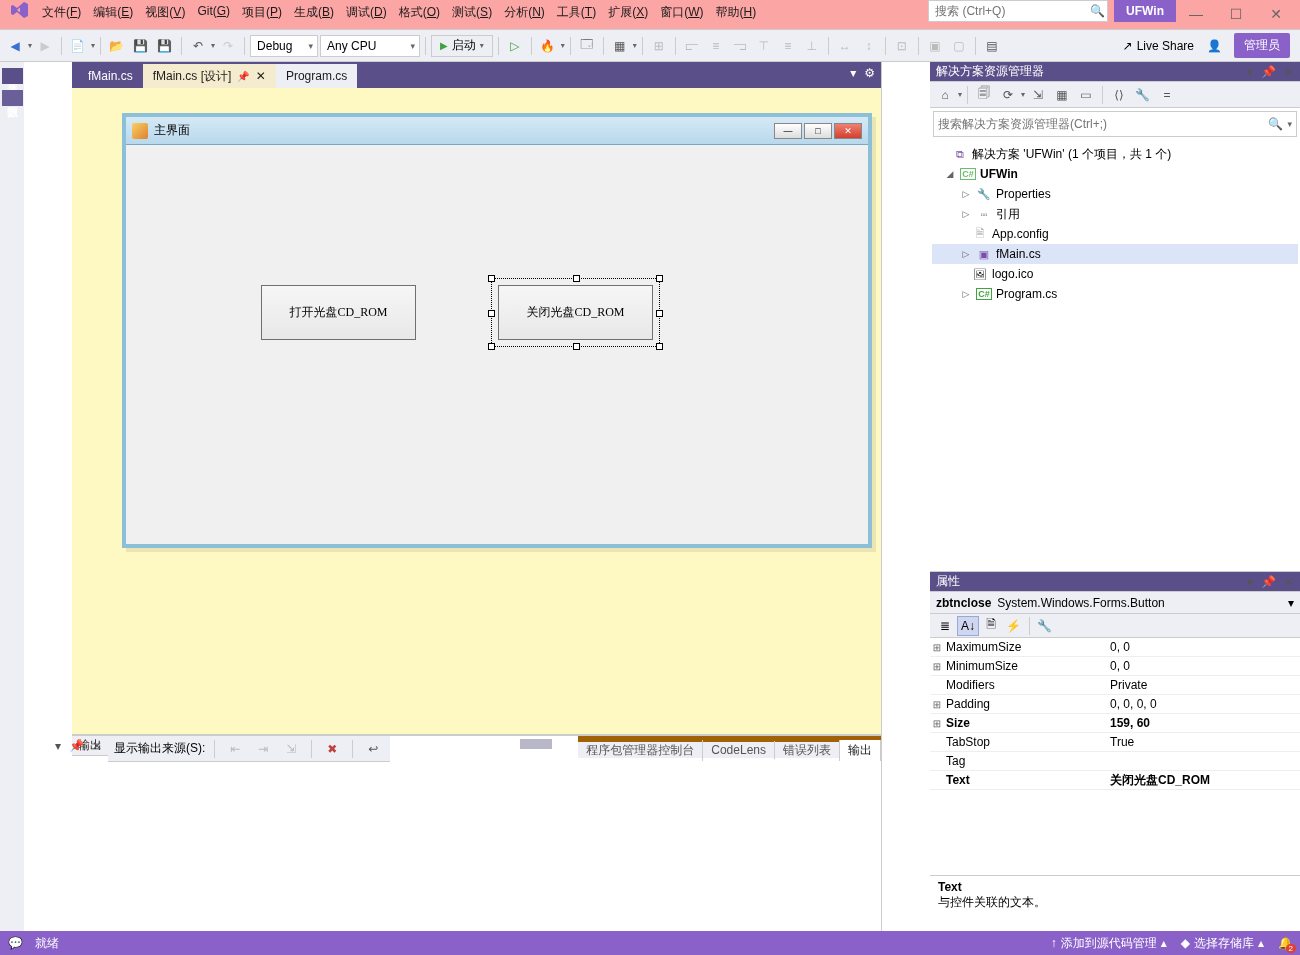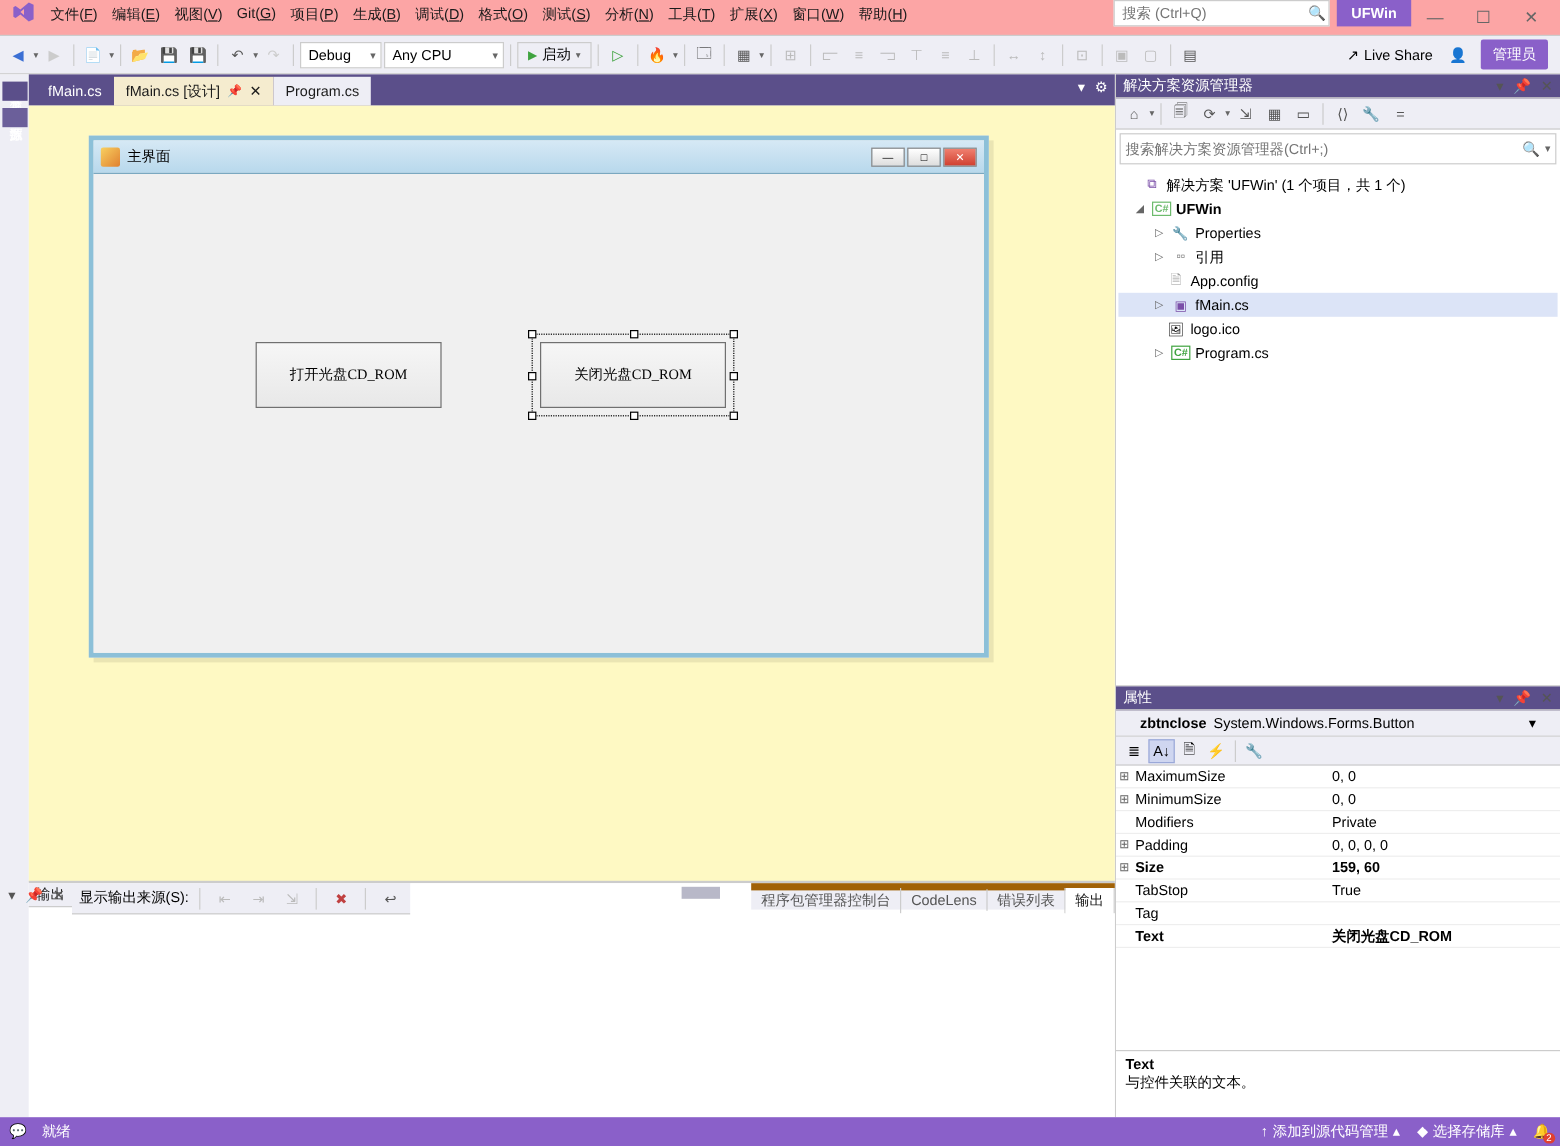--- a/index.html
+++ b/index.html
@@ -20,21 +20,21 @@
 .tb-btn { min-width:22px; height:22px; display:flex; align-items:center; justify-content:center; cursor:pointer; padding:0 2px; color:#555; }
 .tb-sep { width:1px; height:18px; background:#ccc; margin:0 3px; }
 .tb-combo { height:22px; border:1px solid #ccc; background:#fff; padding:0 18px 0 6px; position:relative; display:flex; align-items:center; cursor:pointer; }
 .tb-combo::after { content:"▾"; position:absolute; right:4px; font-size:9px; color:#666; }
 .tb-start { display:flex; align-items:center; gap:4px; padding:0 8px; height:22px; border:1px solid #ccc; cursor:pointer; }
 .tb-start .tri { color:#3fa33f; font-size:10px; }
 .live-share { margin-left:auto; display:flex; align-items:center; gap:4px; padding:0 8px; cursor:pointer; }
 .admin-btn { background:#8a60c9; color:#fff; padding:4px 10px; margin:0 6px; cursor:pointer; border-radius:2px; }
 
 
-.workspace { flex:1; display:flex; min-height:0; }
+.workspace { flex:1; display:flex; min-height:0;gap:48px; }
 
 
 .side-tabs { width:24px; background:#eeeef5; display:flex; flex-direction:column; align-items:center; padding-top:6px; gap:6px; }
 .side-label { writing-mode:vertical-rl; background:#5b4f8a; color:#fff; padding:8px 3px; font-size:11px; cursor:pointer; }
 
 
 .editor-col { flex:1; display:flex; flex-direction:column; min-width:0; border-right:1px solid #ccc; }
 .doc-tabs { height:26px; background:#5b4f8a; display:flex; align-items:end; padding-left:6px; position:relative; }
 .doc-tab { height:24px; padding:0 10px; display:flex; align-items:center; gap:6px; color:#fff; cursor:pointer; }
 .doc-tab.active { background:#f5eccf; color:#1b1b1b; }
@@ -84,21 +84,21 @@
 .tree-arrow { width:12px; text-align:center; color:#666; font-size:9px; }
 .tree-icon { width:16px; height:14px; display:flex; align-items:center; justify-content:center; font-size:11px; }
 .csharp-ic { border:1px solid #6dbb6d; color:#6dbb6d; font-size:9px; font-weight:700; padding:0 1px; }
 .sln-ic { color:#7b4fa8; }
 .wrench-ic { color:#555; }
 .ref-ic { color:#555; font-size:10px; }
 .cfg-ic { color:#999; }
 
 
 .props-panel { height:360px; display:flex; flex-direction:column; border-top:1px solid #ccc; }
-.props-obj { height:22px; background:#eeeef5; display:flex; align-items:center; padding:0 20px; border-bottom:1px solid #ccc; }
+.props-obj { height:22px; background:#eeeef5; display:flex; align-items:center; padding:0 6px; border-bottom:1px solid #ccc; }
 .props-obj b { margin-right:6px; }
 .props-obj .dd { margin-left:auto; cursor:pointer; }
 .props-toolbar { height:24px; background:#eeeef5; display:flex; align-items:center; padding:0 4px; gap:1px; border-bottom:1px solid #ccc; }
 .pt-btn { width:22px; height:20px; display:flex; align-items:center; justify-content:center; cursor:pointer; }
 .pt-btn.active { background:#cfd6f0; border:1px solid #9aa8d8; }
 .props-grid { flex:1; overflow:auto; }
 .prop-row { display:flex; height:19px; border-bottom:1px solid #eee; align-items:center; }
 .prop-exp { width:14px; text-align:center; color:#666; font-size:10px; cursor:pointer; }
 .prop-name { width:162px; padding-left:2px; }
 .prop-val { flex:1; padding-left:4px; }

